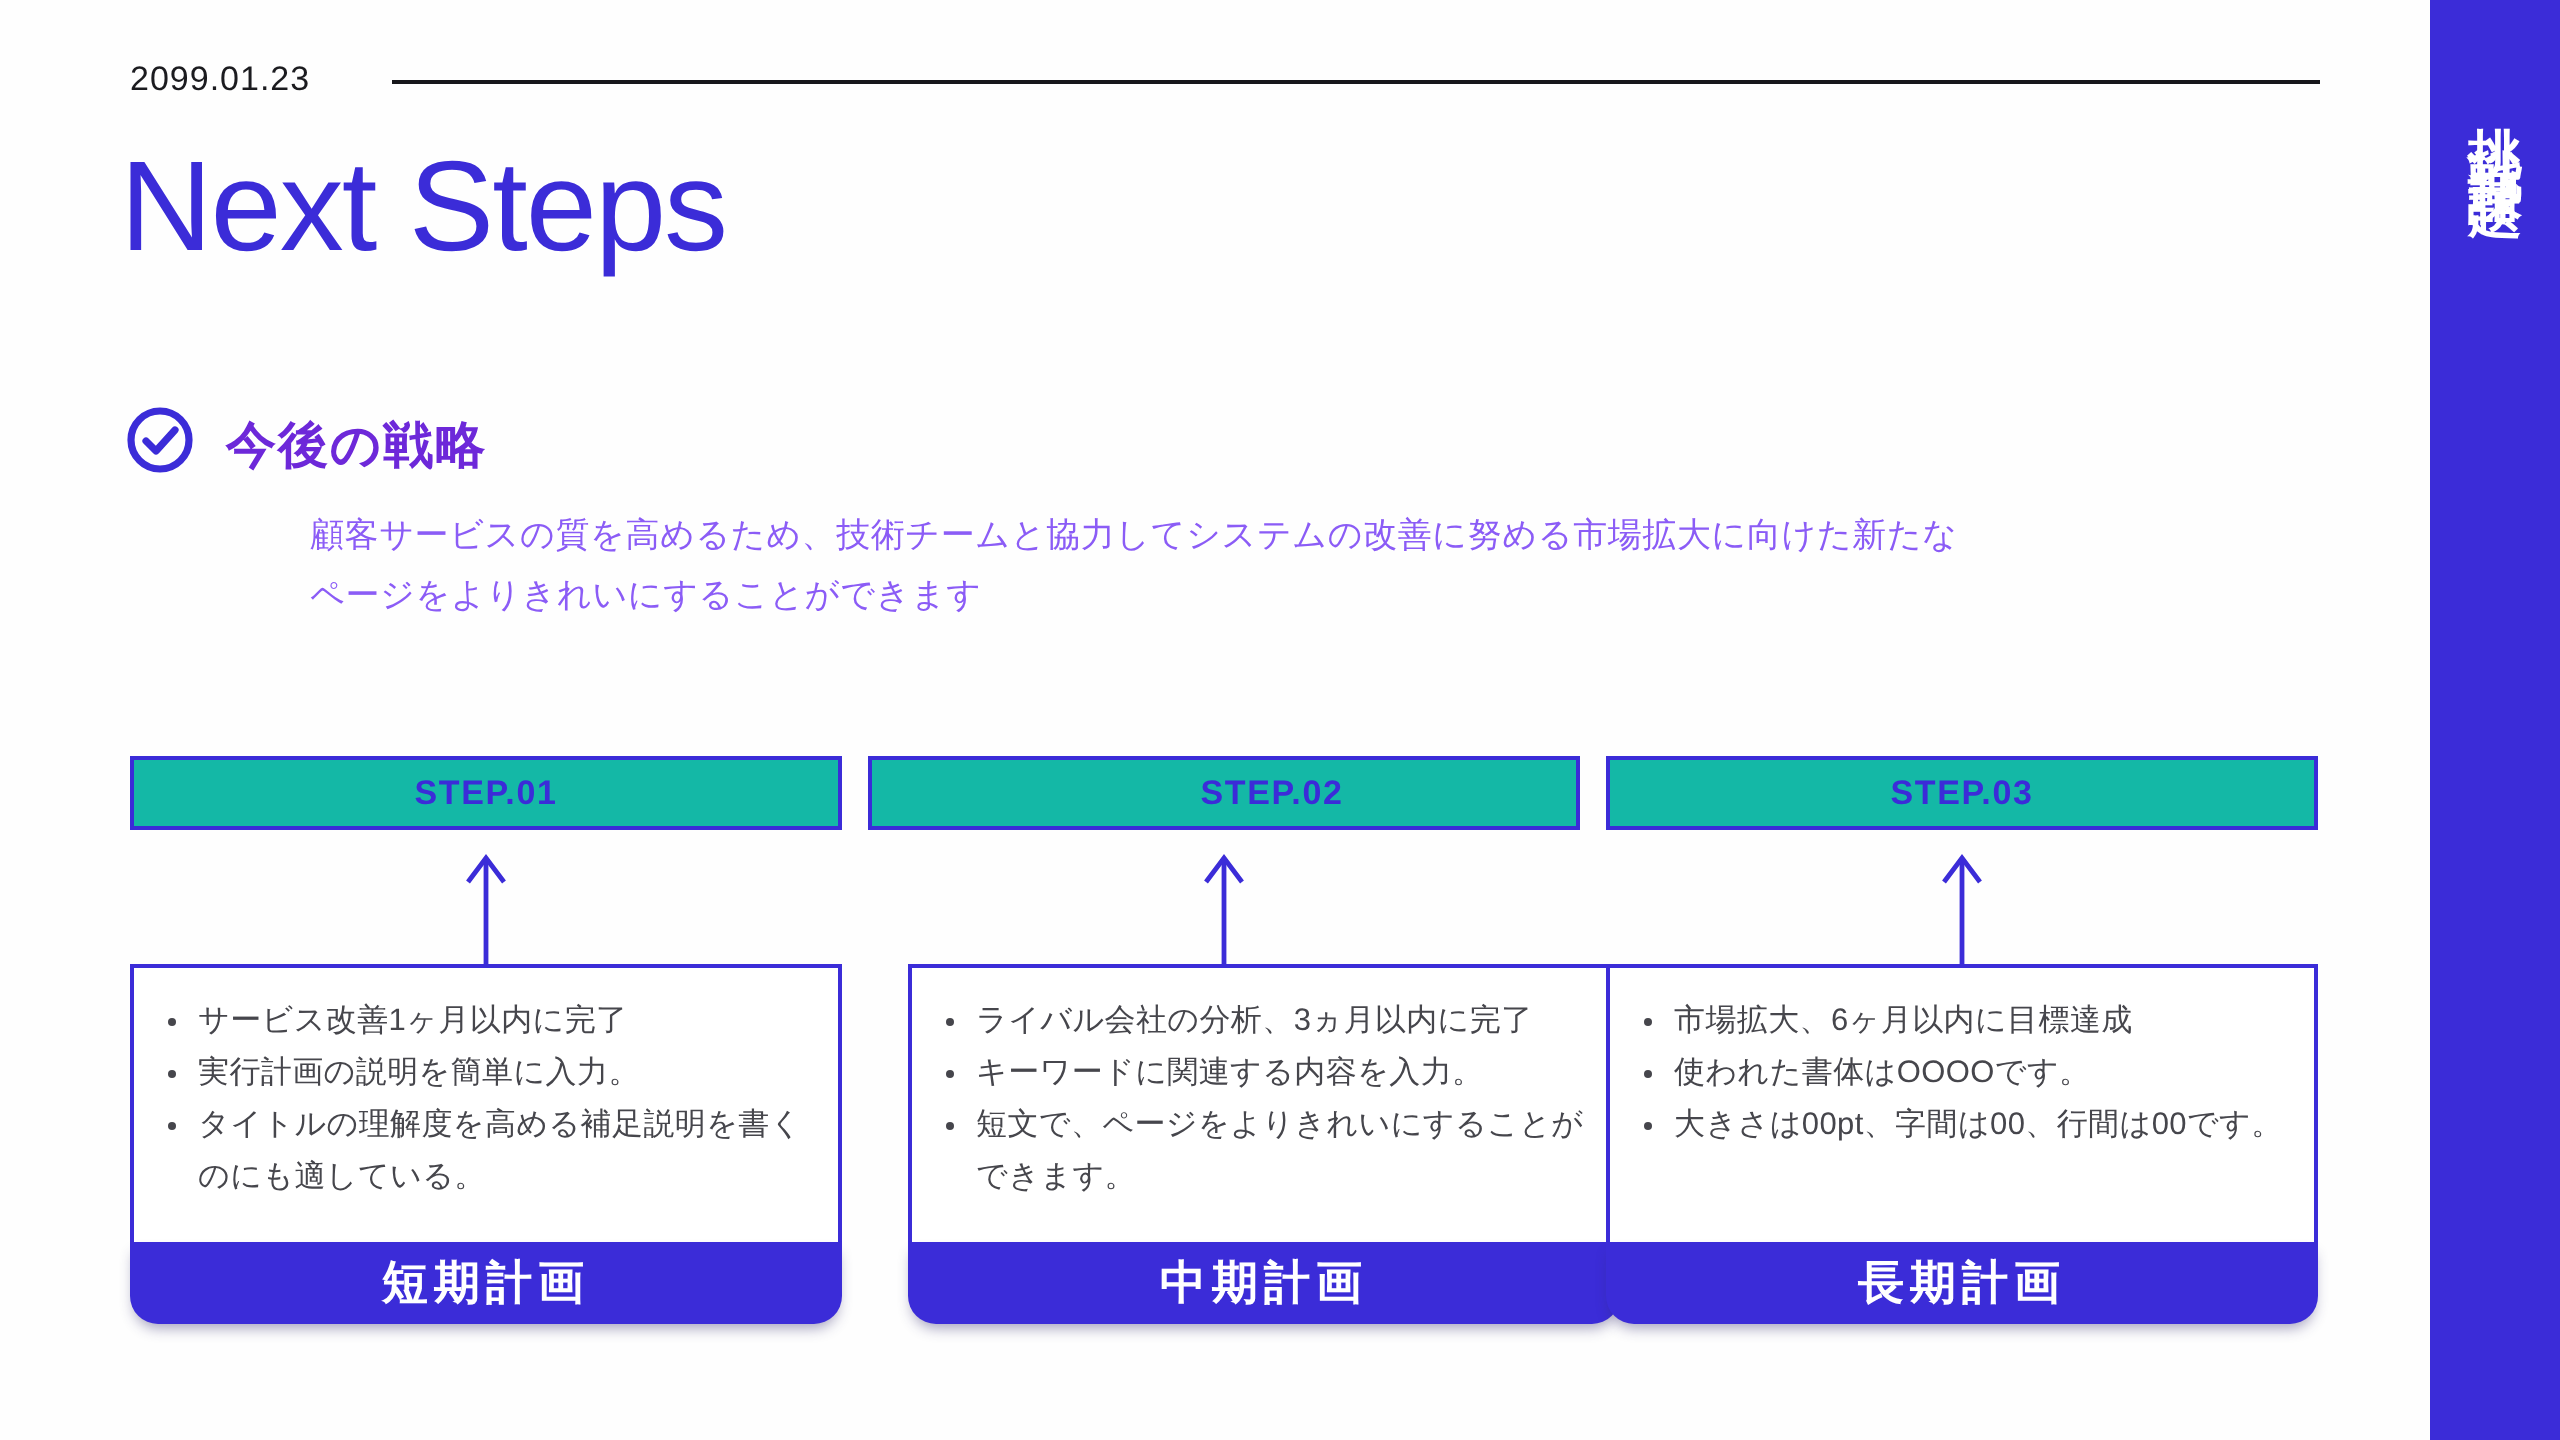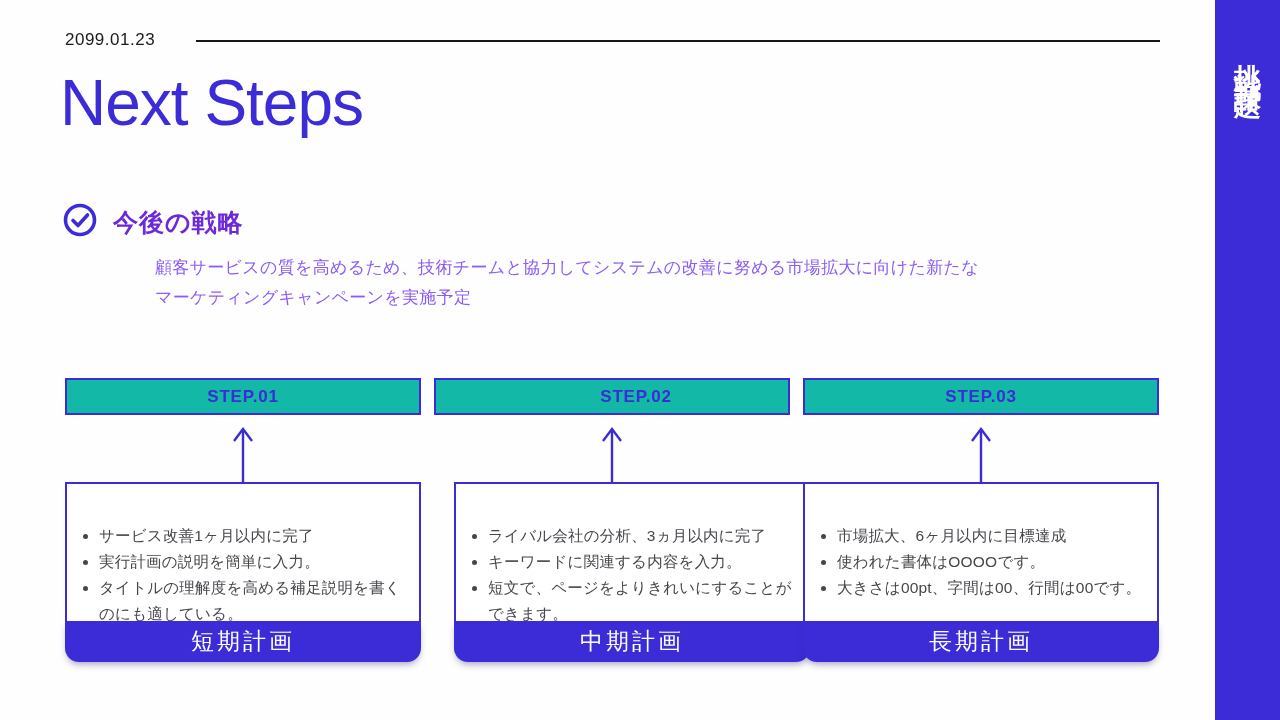--- a/index.html
+++ b/index.html
@@ -59,29 +59,29 @@
   
   .card { position: absolute; top: 482px; width: 356px; }
   .card.c1 { left: 65px; }
   .card.c2 { left: 454px; }
   .card.c3 { left: 803px; }
   .card-body {
     height: 139px; background: #ffffff;
     border: 2px solid #3b2cd8; border-bottom: none;
     padding: 14px 12px 0 10px;
   }
-  .card-body ul { list-style: disc; padding-left: 22px; margin-top: 25px; }
+  .card-body ul { list-style: disc; padding-left: 22px; }
   .card-body li {
     font-size: 15.5px; line-height: 26px; color: #46464c; letter-spacing: 0.2px;
   }
   .card-footer {
     height: 41px; background: #3b2cd8;
     border-radius: 0 0 14px 14px;
     display: flex; align-items: center; justify-content: center;
-    color: #ffffff; font-size: 23px; font-weight: normal; letter-spacing: 3px;
+    color: #ffffff; font-size: 23px; font-weight: bold; letter-spacing: 3px;
     box-shadow: 0 4px 7px -2px rgba(50, 45, 110, 0.45);
   }
   
   .side-tab {
     position: absolute; left: 1215px; top: 0; width: 65px; height: 720px;
     background: #3b2cd8;
   }
   .side-tab-label {
     position: absolute; top: 42px; left: 50%; transform: translateX(-50%);
     writing-mode: vertical-rl; text-orientation: upright;
@@ -100,21 +100,21 @@
 
   <div class="strategy-head">
     <svg class="check-icon" viewBox="0 0 36 36" aria-hidden="true">
       <circle cx="18" cy="18" r="14.5" fill="none" stroke="#3b2cd8" stroke-width="3.6"></circle>
       <path d="M11 18.5 L16 23.5 L25.5 13" fill="none" stroke="#3b2cd8" stroke-width="3.6" stroke-linecap="round" stroke-linejoin="round"></path>
     </svg>
   </div>
   <h2 class="strategy-title">今後の戦略</h2>
   <p class="strategy-body">
     <span>顧客サービスの質を高めるため、技術チームと協力してシステムの改善に努める市場拡大に向けた新たな</span><br>
-    <span>マーケティングキャンペーンを実施予定</span>
+    <span>ページをよりきれいにすることができます</span>
   </p>
 
   <div class="step-header s1">
     <span>STEP.01</span>
   </div>
   <div class="step-header s2">
     <span>STEP.02</span>
   </div>
   <div class="step-header s3">
     <span>STEP.03</span>

